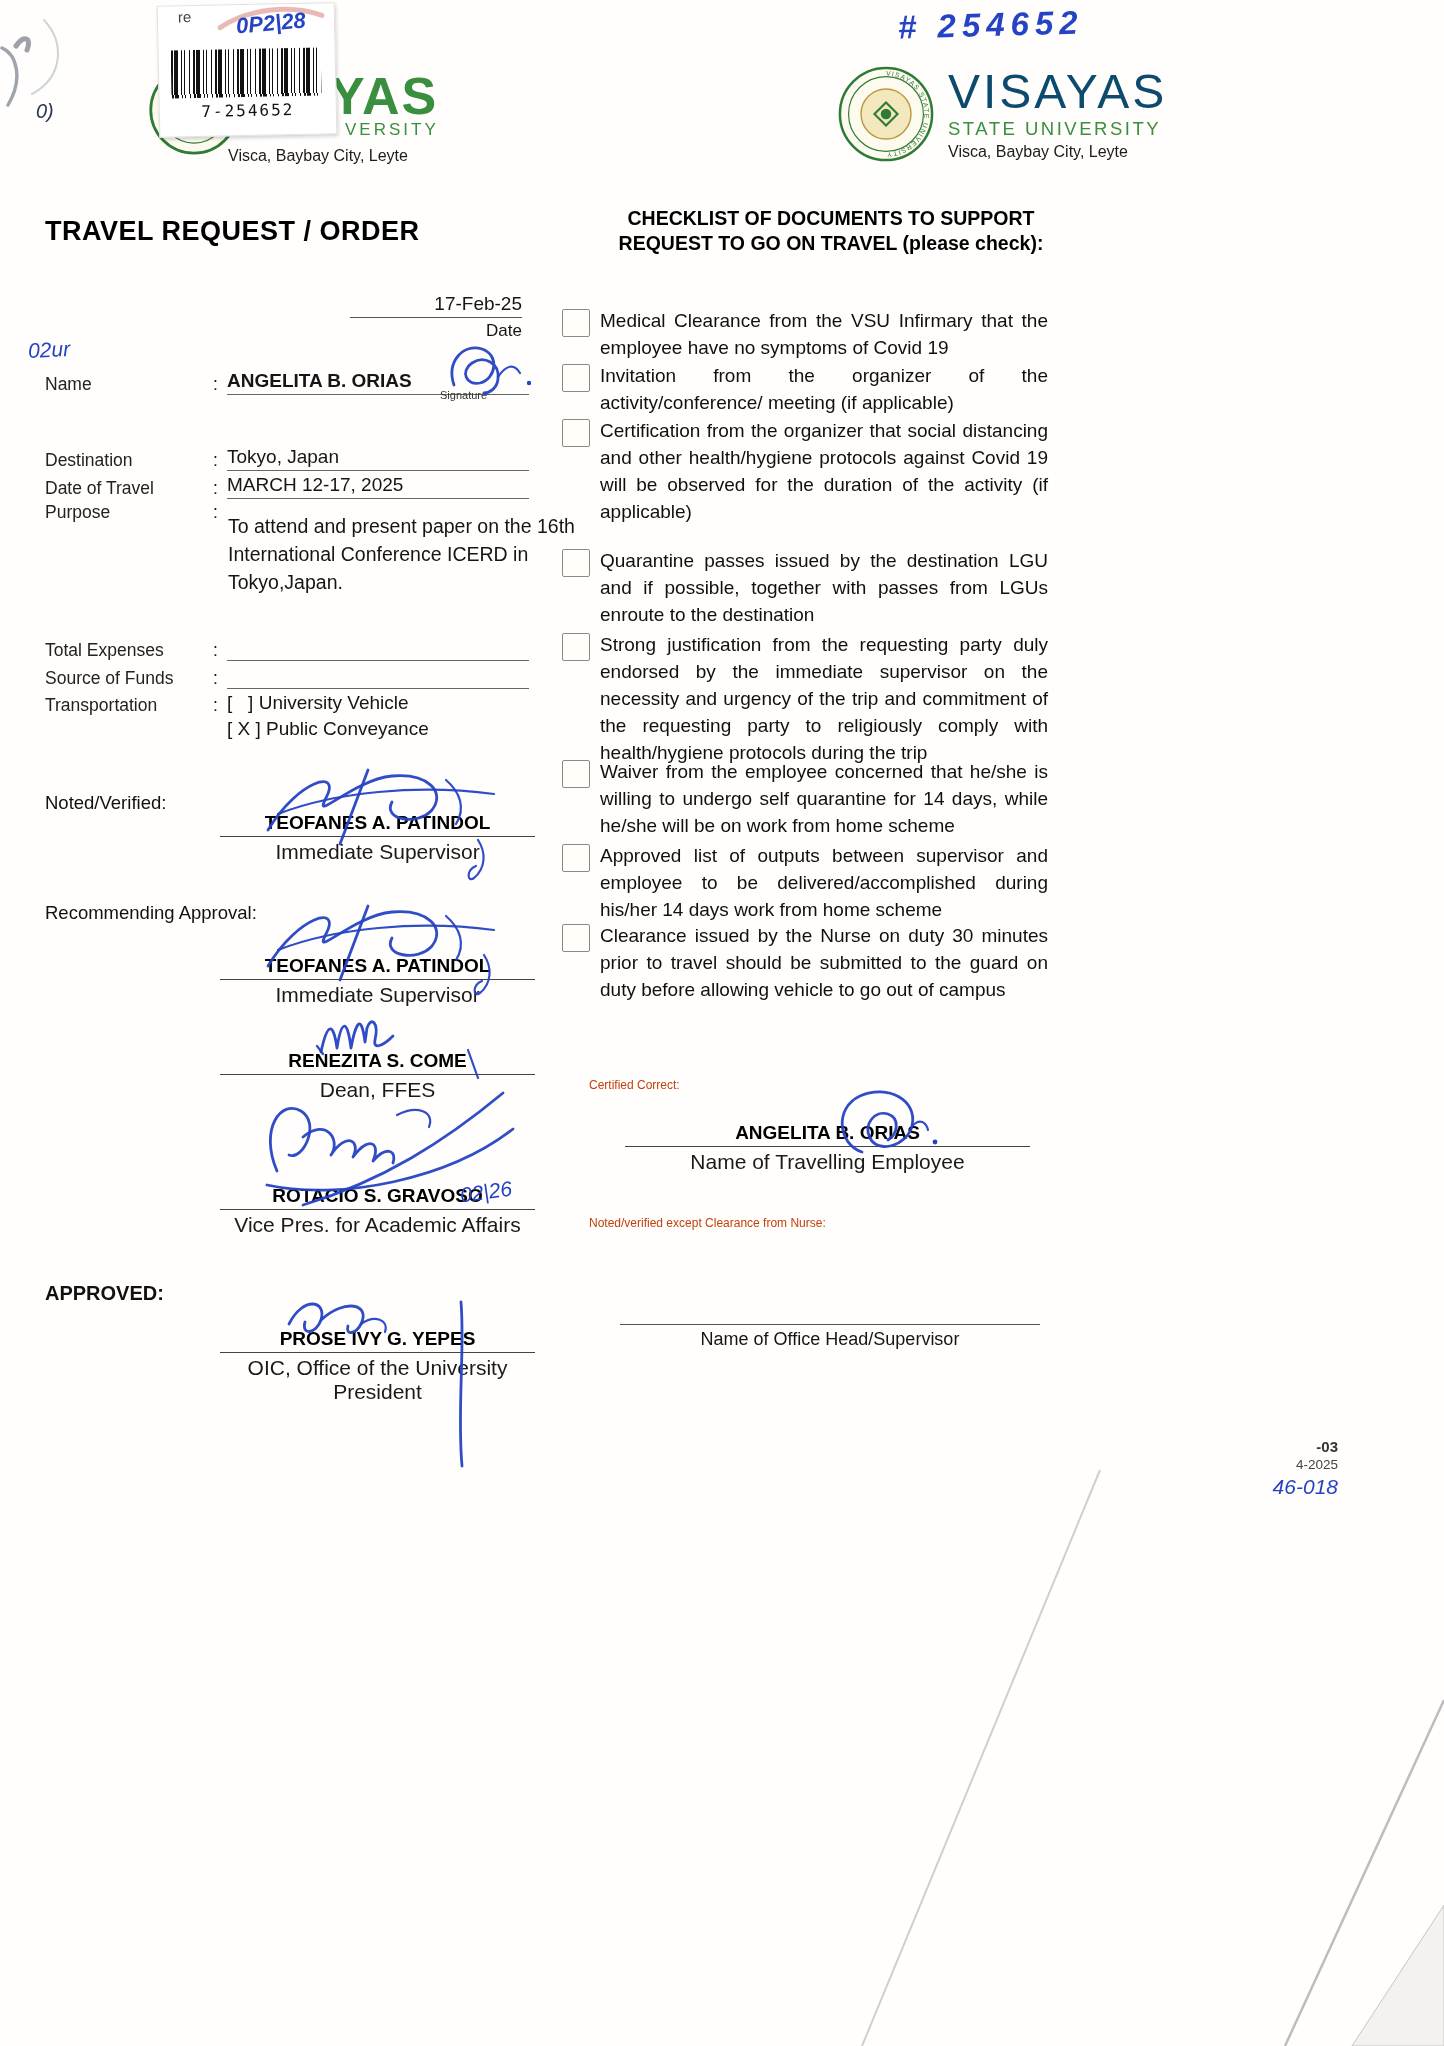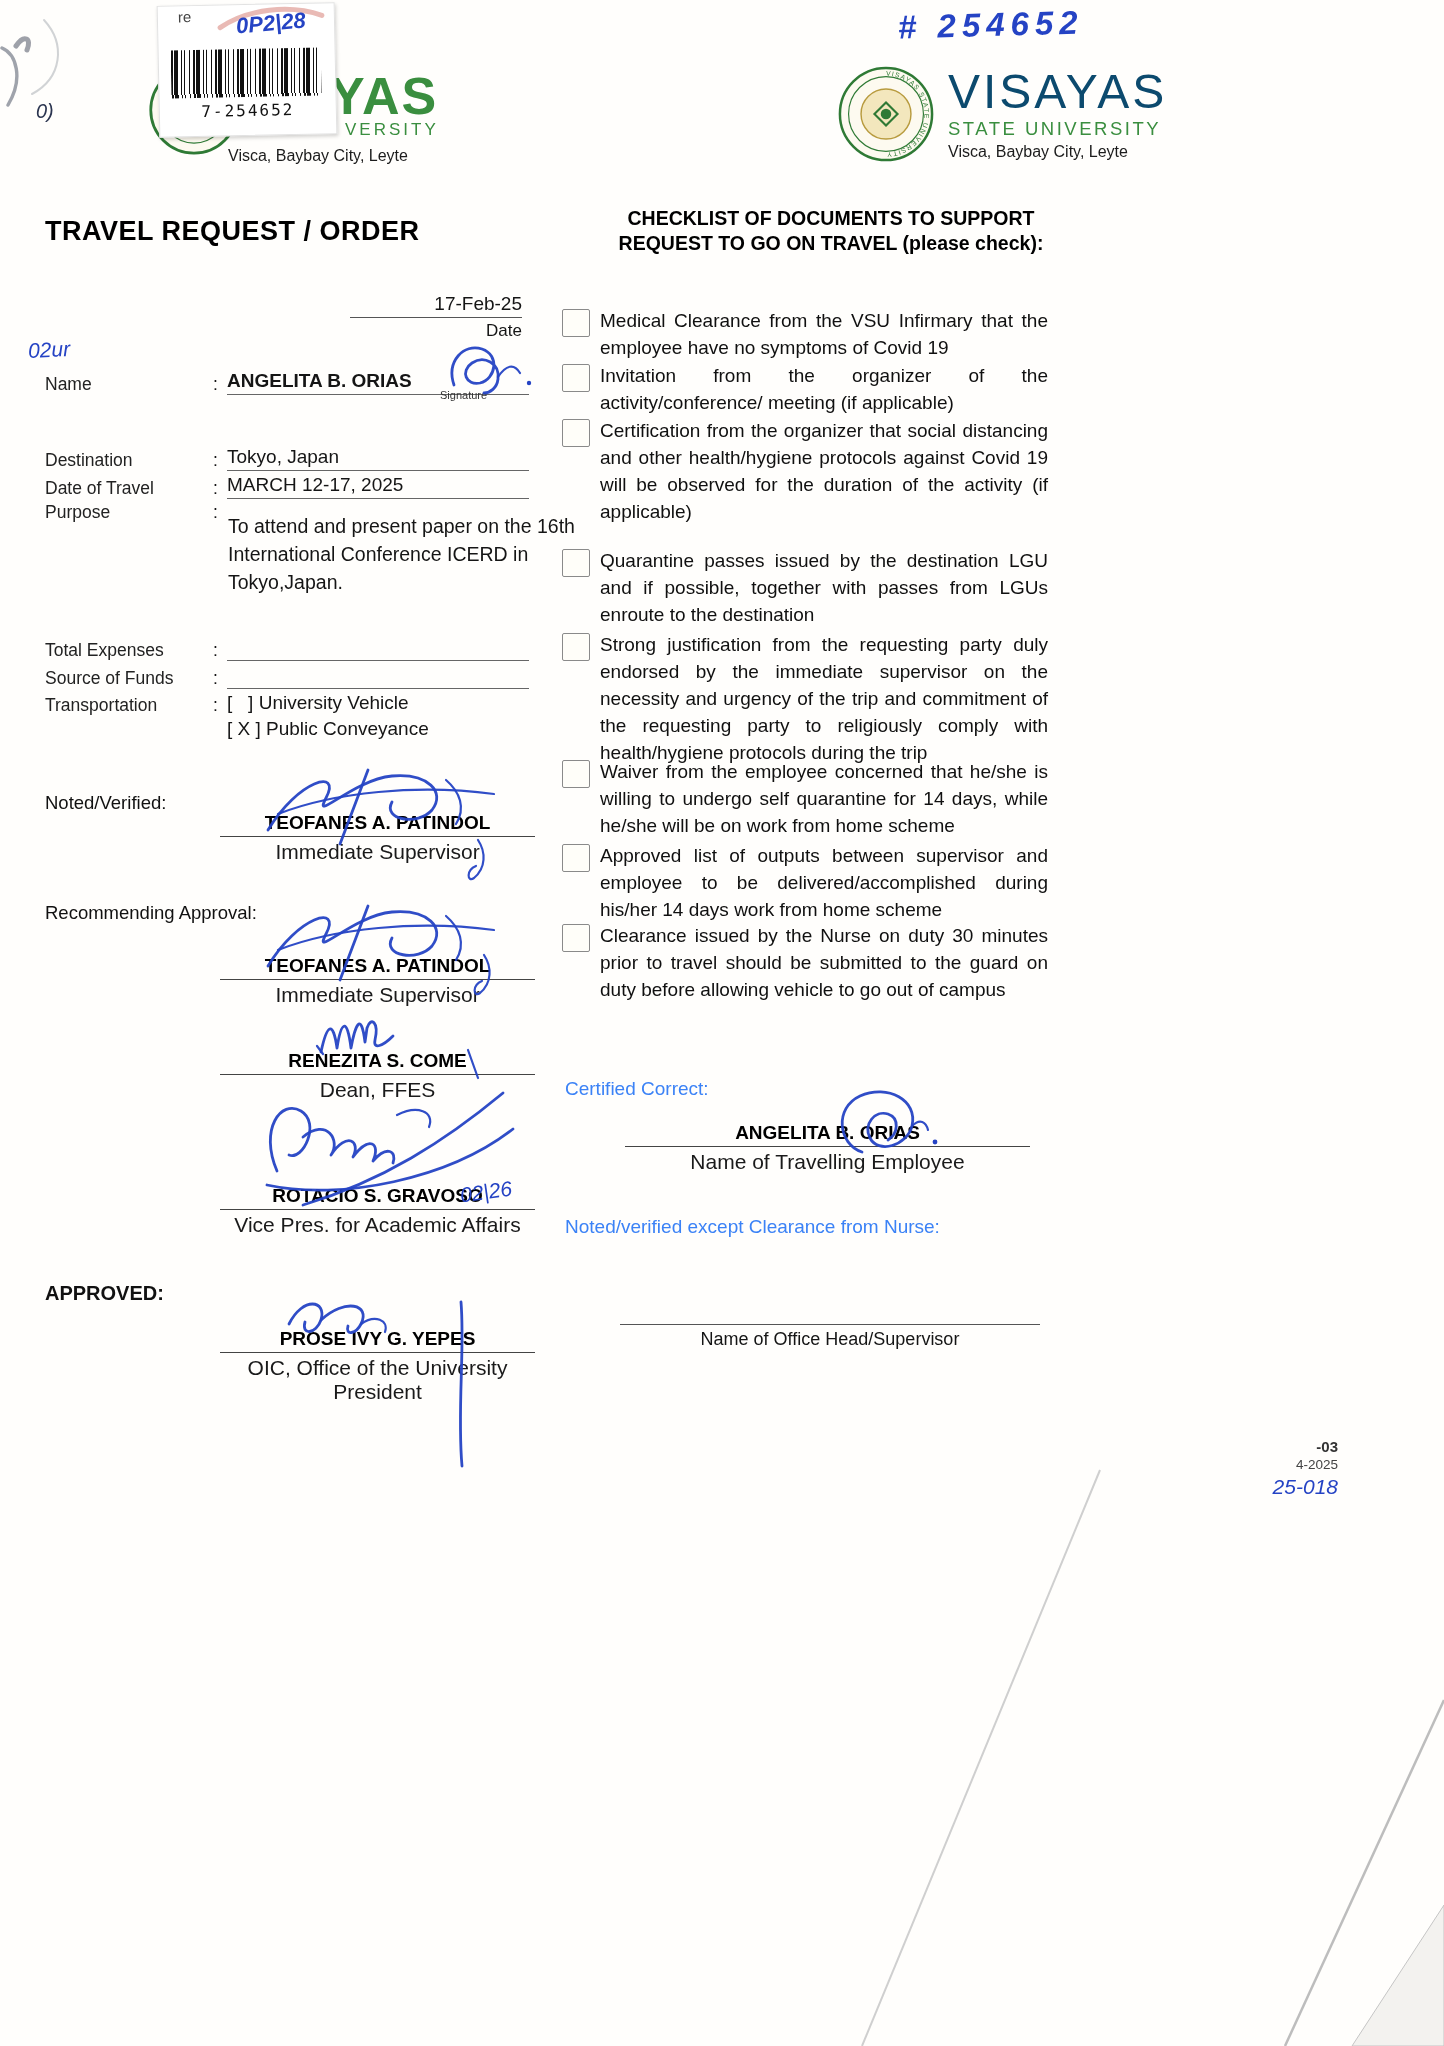--- a/index.html
+++ b/index.html
@@ -55,21 +55,21 @@
   .sigtitle{font-size:21px; padding-top:3px; color:#1a1a1a;}
   .sig-label-small{position:absolute; left:440px; top:389px; font-size:11px; color:#333;}
   
   .r-title{position:absolute; left:596px; top:206px; width:470px; text-align:center;
     font-size:19.5px; font-weight:700; line-height:25px; color:#000;}
   .chk-item{position:absolute; left:560px; width:488px;}
   .chk-box{position:absolute; left:2px; top:2px; width:26px; height:26px;
     border:1.6px solid #8a8a8a; border-radius:2px; background:#fffef9;}
   .chk-text{display:block; margin-left:40px; font-size:19px; line-height:27px;
     text-align:justify; color:#101010;}
-  .r-plain{position:absolute; font-size:19px; color:#3b82f6;}
+  .r-plain{position:absolute; font-size:12px; color:#c2410c;margin-left:24px;}
   .r-sigline{position:absolute; left:625px; top:1122px; width:405px; text-align:center;}
   .r-sigline .signame{border-bottom:1.5px solid #444;}
   .office-line{position:absolute; left:620px; top:1300px; width:420px; text-align:center;}
   .office-line .ln{display:block; border-bottom:1.4px solid #555; height:24px;}
   .office-line .cap{display:block; font-size:18px; padding-top:4px;}
   .stamp{position:absolute; left:1218px; top:1438px; width:120px; text-align:right; line-height:18px;}
   .stamp .s1{font-size:15px; font-weight:700; color:#333;}
   .stamp .s2{font-size:13.5px; color:#444;}
   .stamp .s3{font-size:21px; margin-top:4px;}
   .sig-svg{position:absolute; z-index:5; overflow:visible;}
@@ -254,21 +254,21 @@
   <div class="r-plain" style="left:565px;top:1216px">Noted/verified except Clearance from Nurse:</div>
 
   <div class="office-line">
     <span class="ln"></span>
     <span class="cap">Name of Office Head/Supervisor</span>
   </div>
 
   <div class="stamp">
     <div class="s1">-03</div>
     <div class="s2">4-2025</div>
-    <div class="s3 hand">25-018</div>
+    <div class="s3 hand">46-018</div>
   </div>
 
   <svg class="sig-svg" style="left:438px;top:333px;width:100px;height:72px" viewBox="0 0 100 72">
     <path d="M16,52 C8,28 26,10 44,16 C62,22 58,46 42,50 C28,53 22,38 34,30 C46,22 62,30 60,46 C59,55 52,60 46,60"></path>
     <path class="thin" d="M60,44 C68,32 76,30 82,40"></path>
     <circle cx="91" cy="50" r="2.2" fill="#2543c4" stroke="none"></circle>
   </svg>
 
   <svg class="sig-svg" style="left:250px;top:762px;width:260px;height:92px" viewBox="0 0 260 92">
     <path d="M18,68 C48,18 92,6 76,36 C62,62 102,18 142,14 C178,11 196,30 182,48 C168,64 132,58 142,40"></path>

